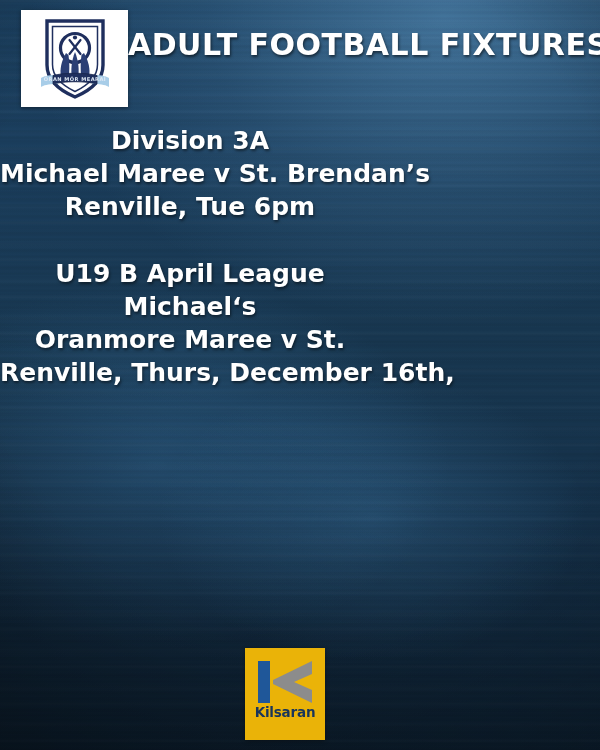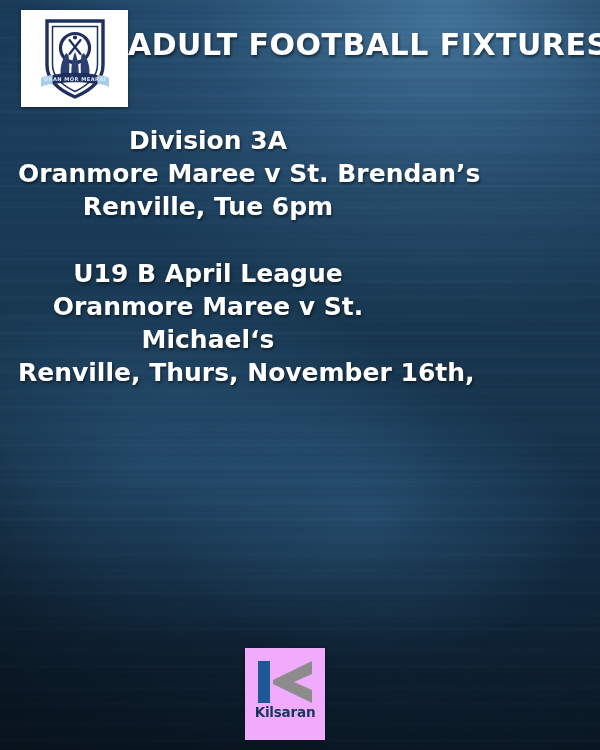--- a/index.html
+++ b/index.html
@@ -119,34 +119,33 @@
     left: 0;
     top: 124px;
     width: 380px;
     text-align: center;
     color: #ffffff;
     font-family: "DejaVu Sans", sans-serif;
     font-weight: 700;
     font-size: 25px;
     line-height: 33px;
     text-shadow: 1px 2px 3px rgba(0,0,0,0.50);
-    padding-left: 18px;
   }
   .fixture-block { margin: 0; padding: 0; }
   .fixture-line { display: block; white-space: nowrap; }
   .fixture-gap { display: block; height: 34px; }
 
   
   .sponsor-panel {
     position: absolute;
     left: 245px;
     top: 648px;
     width: 80px;
     height: 92px;
-    background: #f0abfc;
+    background: #eab308;
     box-shadow: 0 1px 4px rgba(0,0,0,0.40);
   }
   .sponsor-mark {
     position: absolute;
     left: 50%;
     transform: translateX(-50%);
     top: 12px;
     width: 58px;
     height: 44px;
   }
@@ -201,31 +200,31 @@
       </svg>
     </div>
   </div>
 
   <div class="poster-title">ADULT FOOTBALL FIXTURES</div>
 
   <div class="fixtures">
 
     <div class="fixture-block">
       <span class="fixture-line">Division 3A</span>
-      <span class="fixture-line">Oranmore Maree v St. Brendan’s</span>
+      <span class="fixture-line">Michael Maree v St. Brendan’s</span>
       <span class="fixture-line">Renville, Tue 6pm</span>
     </div>
 
     <span class="fixture-gap"></span>
 
     <div class="fixture-block">
       <span class="fixture-line">U19 B April League</span>
+      <span class="fixture-line">Michael‘s</span>
       <span class="fixture-line">Oranmore Maree v St.</span>
-      <span class="fixture-line">Michael‘s</span>
-      <span class="fixture-line">Renville, Thurs, November 16th,</span>
+      <span class="fixture-line">Renville, Thurs, December 16th,</span>
     </div>
 
   </div>
 
   <div class="sponsor-panel">
     <div class="sponsor-mark">
       <svg viewBox="0 0 58 44" width="58" height="44" aria-hidden="true">
         <rect x="2" y="1" width="12" height="42" fill="#1f5799"></rect>
         <path d="M56 1 L56 14 L38 22 L56 30 L56 43 L17 24 L17 20 Z" fill="#8c8c8c"></path>
       </svg>

